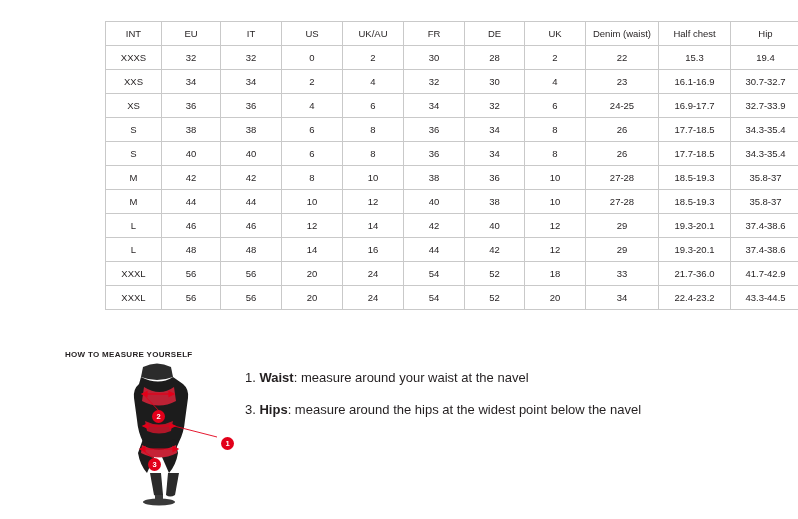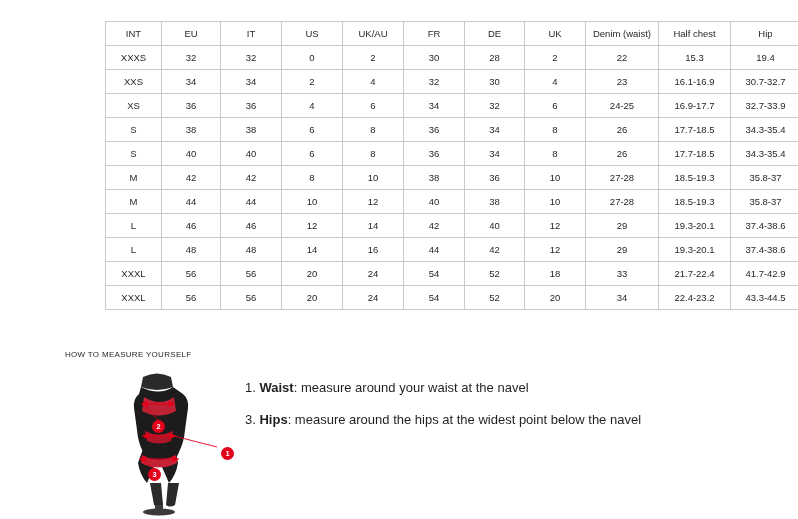--- a/index.html
+++ b/index.html
@@ -64,24 +64,24 @@
 
   
   .howto {
     position: absolute;
     left: 65px;
     top: 350px;
     width: 680px;
   }
   .howto-title {
     font-size: 8px;
-    font-weight: normal;
+    font-weight: bold;
     letter-spacing: 0.3px;
     color: #231f20;
-    margin-bottom: 12px;
+    margin-bottom: 2px;
   }
   .howto-body {
     position: relative;
     display: block;
   }
   .figure {
     position: absolute;
     left: 30px;
     top: 0;
     width: 130px;
@@ -273,21 +273,21 @@
           <tr>
             <td>XXXL</td>
             <td>56</td>
             <td>56</td>
             <td>20</td>
             <td>24</td>
             <td>54</td>
             <td>52</td>
             <td>18</td>
             <td>33</td>
-            <td>21.7-22.4</td>
+            <td>21.7-36.0</td>
             <td>41.7-42.9</td>
           </tr>
           <tr>
             <td>XXXL</td>
             <td>56</td>
             <td>56</td>
             <td>20</td>
             <td>24</td>
             <td>54</td>
             <td>52</td>

